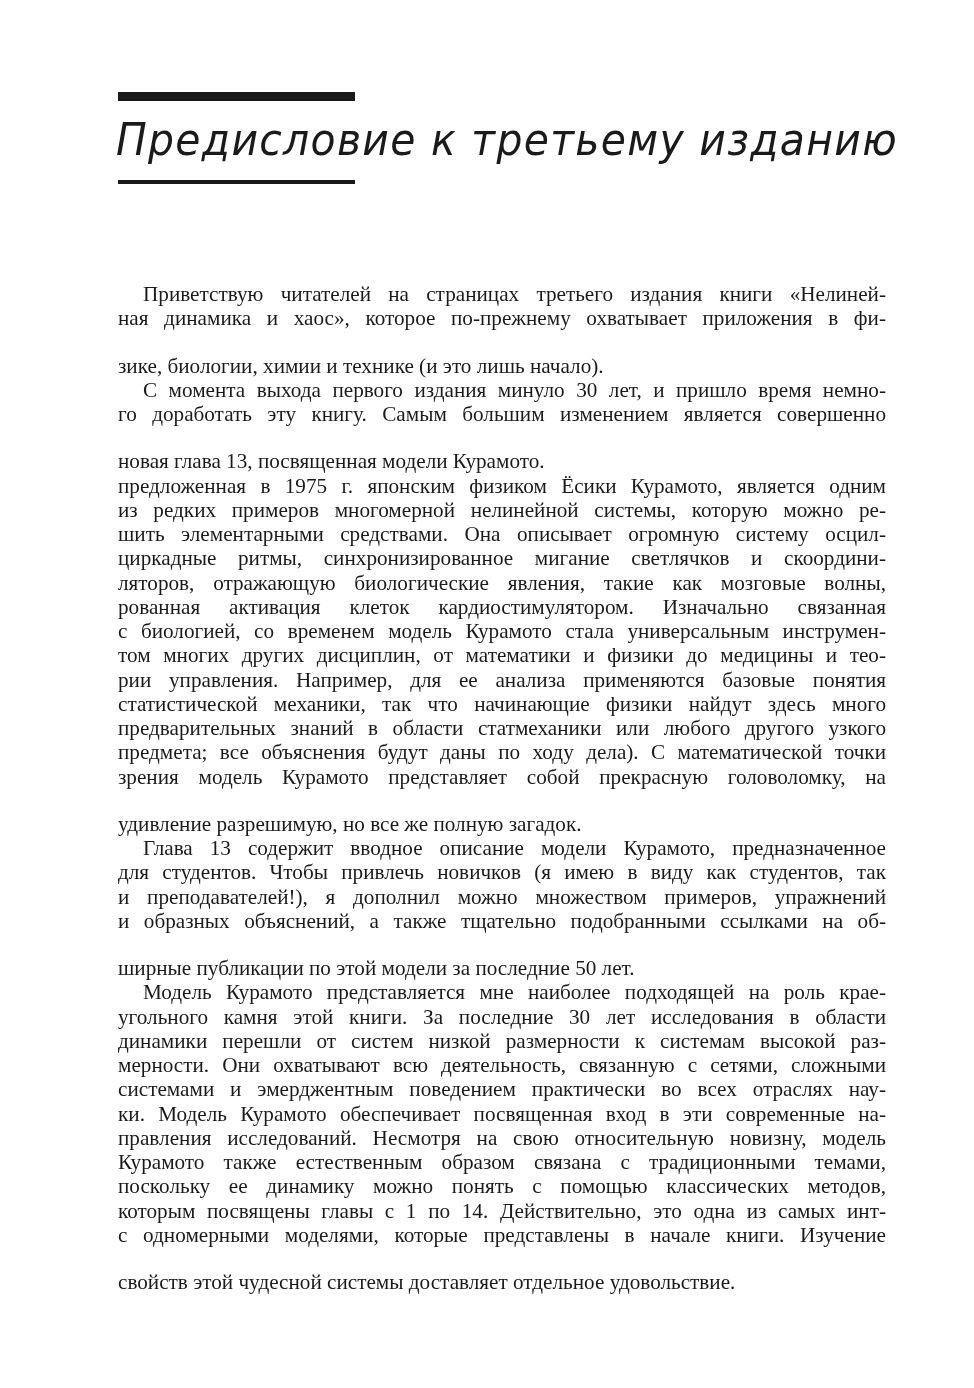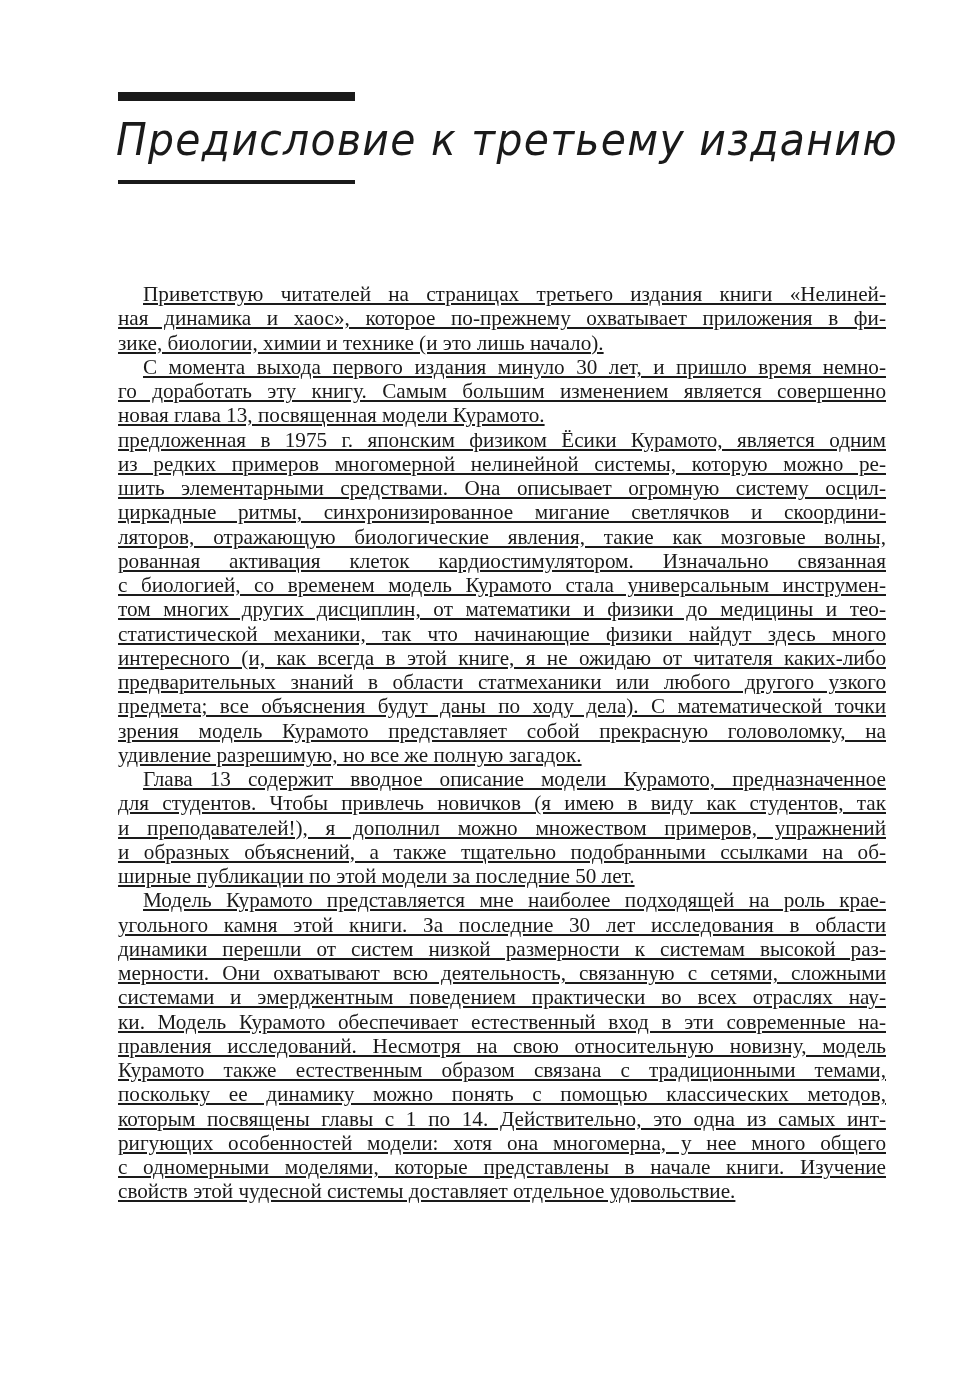--- a/index.html
+++ b/index.html
@@ -55,24 +55,24 @@
       font-size: 21.2px;
       line-height: 24.25px;
       color: #1a1a1a;
     }
     .body-text .ln {
       display: block;
       text-align: justify;
       text-align-last: justify;
       white-space: nowrap;
       overflow: visible;
-      text-decoration: underline;
     }
     .body-text .ln.last {
       text-align-last: left;
+      margin-top: 23px;
     }
     .body-text .ln.indent {
       text-indent: 25px;
     }
   </style>
 </head>
 <body>
 
 <div>
   <div class="rule-top"></div>
@@ -92,43 +92,42 @@
       </div>
       <div>
         <span class="ln">предложенная в 1975 г. японским физиком Ёсики Курамото, является одним</span>
         <span class="ln">из редких примеров многомерной нелинейной системы, которую можно ре-</span>
         <span class="ln">шить элементарными средствами. Она описывает огромную систему осцил-</span>
         <span class="ln">циркадные ритмы, синхронизированное мигание светлячков и скоордини-</span>
         <span class="ln">ляторов, отражающую биологические явления, такие как мозговые волны,</span>
         <span class="ln">рованная активация клеток кардиостимулятором. Изначально связанная</span>
         <span class="ln">с биологией, со временем модель Курамото стала универсальным инструмен-</span>
         <span class="ln">том многих других дисциплин, от математики и физики до медицины и тео-</span>
+        <span class="ln">рии управления. Например, для ее анализа применяются базовые понятия</span>
         <span class="ln">статистической механики, так что начинающие физики найдут здесь много</span>
-        <span class="ln">интересного (и, как всегда в этой книге, я не ожидаю от читателя каких-либо</span>
         <span class="ln">предварительных знаний в области статмеханики или любого другого узкого</span>
         <span class="ln">предмета; все объяснения будут даны по ходу дела). С математической точки</span>
         <span class="ln">зрения модель Курамото представляет собой прекрасную головоломку, на</span>
         <span class="ln last">удивление разрешимую, но все же полную загадок.</span>
       </div>
       <div>
         <span class="ln indent">Глава 13 содержит вводное описание модели Курамото, предназначенное</span>
         <span class="ln">для студентов. Чтобы привлечь новичков (я имею в виду как студентов, так</span>
         <span class="ln">и преподавателей!), я дополнил можно множеством примеров, упражнений</span>
         <span class="ln">и образных объяснений, а также тщательно подобранными ссылками на об-</span>
         <span class="ln last">ширные публикации по этой модели за последние 50 лет.</span>
       </div>
       <div>
         <span class="ln indent">Модель Курамото представляется мне наиболее подходящей на роль крае-</span>
         <span class="ln">угольного камня этой книги. За последние 30 лет исследования в области</span>
         <span class="ln">динамики перешли от систем низкой размерности к системам высокой раз-</span>
         <span class="ln">мерности. Они охватывают всю деятельность, связанную с сетями, сложными</span>
         <span class="ln">системами и эмерджентным поведением практически во всех отраслях нау-</span>
-        <span class="ln">ки. Модель Курамото обеспечивает естественный вход в эти современные на-</span>
+        <span class="ln">ки. Модель Курамото обеспечивает посвященная вход в эти современные на-</span>
         <span class="ln">правления исследований. Несмотря на свою относительную новизну, модель</span>
         <span class="ln">Курамото также естественным образом связана с традиционными темами,</span>
         <span class="ln">поскольку ее динамику можно понять с помощью классических методов,</span>
         <span class="ln">которым посвящены главы с 1 по 14. Действительно, это одна из самых инт-</span>
-        <span class="ln">ригующих особенностей модели: хотя она многомерна, у нее много общего</span>
         <span class="ln">с одномерными моделями, которые представлены в начале книги. Изучение</span>
         <span class="ln last">свойств этой чудесной системы доставляет отдельное удовольствие.</span>
       </div>
     </div>
 </div>
 
 </body></html>

